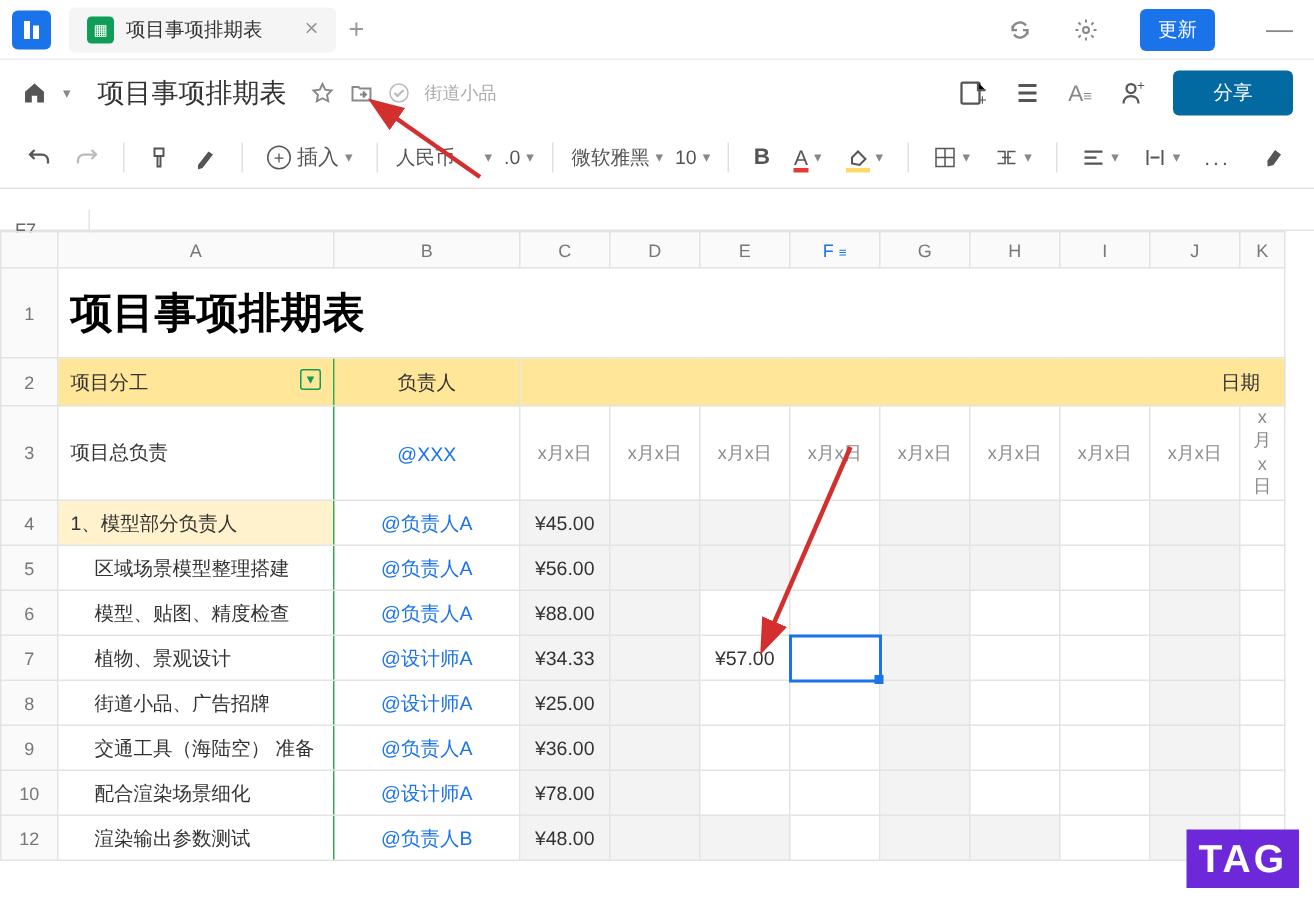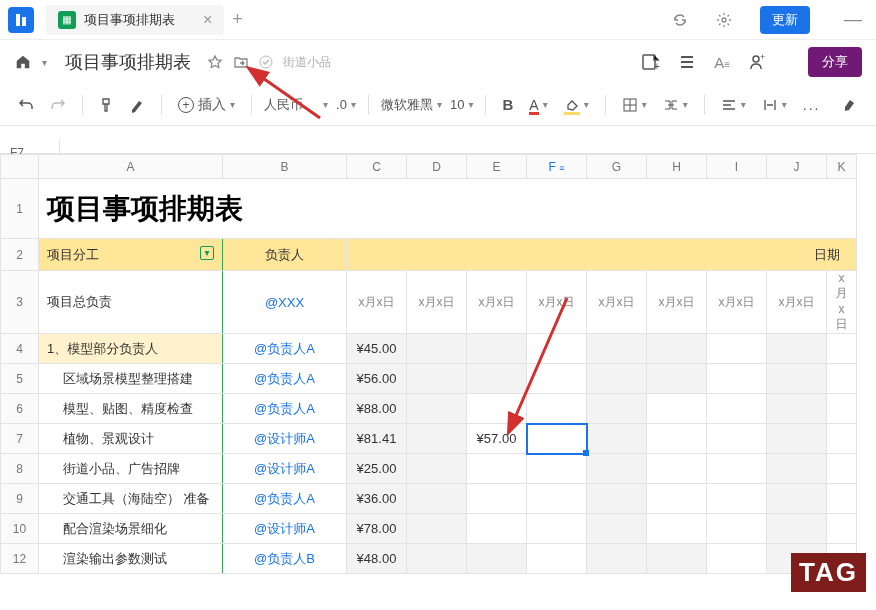--- a/index.html
+++ b/index.html
@@ -18,21 +18,21 @@
 .update-btn { background: #1a73e8; color: #fff; border: none; padding: 5px 12px; border-radius: 4px; font-size: 13px; }
 .min-btn { color: #888; font-size: 18px; padding: 0 6px; }
 
 
 .headerbar { height: 44px; display: flex; align-items: center; padding: 0 14px; gap: 10px; }
 .caret { color: #888; font-size: 10px; }
 .doc-title { font-size: 18px; font-weight: 500; margin-left: 8px; margin-right: 6px; }
 .headerbar .hicon { color: #888; cursor: pointer; font-size: 14px; }
 .autosave { color: #aaa; font-size: 12px; }
 .headerbar-right { margin-left: auto; display: flex; align-items: center; gap: 18px; }
-.share-btn { background: #701a75; color: #fff; border: none; padding: 6px 14px; border-radius: 4px; font-size: 13px; margin-left: 24px; }
+.share-btn { background: #0369a1; color: #fff; border: none; padding: 6px 27px; border-radius: 4px; font-size: 13px; }
 
 
 .toolbar { height: 42px; display: flex; align-items: center; padding: 0 14px; gap: 8px; border-bottom: 1px solid #e3e3e3; }
 .tbtn { color: #555; cursor: pointer; padding: 4px; display: flex; align-items: center; font-size: 14px; }
 .sep { width: 1px; height: 20px; background: #e0e0e0; margin: 0 4px; }
 .insert-btn { display: flex; align-items: center; gap: 4px; }
 .insert-btn .plus { border: 1.5px solid #555; border-radius: 50%; width: 16px; height: 16px; display: flex; align-items: center; justify-content: center; font-size: 12px; line-height:1; }
 .fmt-select { color: #555; display: flex; align-items: center; gap: 4px; cursor: pointer; }
 .color-a { position: relative; }
 .color-a::after { content: ''; position: absolute; bottom: -2px; left: 0; right: 0; height: 3px; background: #e53935; }
@@ -64,21 +64,21 @@
 .active-cell { outline: 2px solid #1a73e8; outline-offset: -1px; position: relative; }
 .active-cell::after { content:''; position:absolute; right:-3px; bottom:-3px; width:6px; height:6px; background:#1a73e8; }
 .col-B-border { border-right: 1px solid #34a853 !important; }
 
 
 .arrow { position: absolute; pointer-events: none; z-index: 50; }
 .arrow svg { overflow: visible; }
 
 
 .watermark { position: absolute; right: 10px; bottom: 18px; z-index: 100; display: flex; align-items: center; gap: 6px; }
-.tag-box { background: #7f1d1d; color: #fff; font-weight: 800; font-size: 26px; padding: 4px 8px; letter-spacing: 2px; font-family: Arial, sans-serif; }
+.tag-box { background: #6d28d9; color: #fff; font-weight: 800; font-size: 26px; padding: 4px 8px; letter-spacing: 2px; font-family: Arial, sans-serif; }
 .wm-text { display:flex; flex-direction:column; line-height:1.1; }
 .wm-cn { color: #e53935; font-weight: 700; font-size: 18px; font-style: italic; }
 .wm-en { color: #1a73e8; font-weight: 700; font-size: 14px; font-style: italic; }
 
 svg { display: block; }
 </style>
 </head>
 <body>
 
 <div class="titlebar">
@@ -370,21 +370,21 @@
       <td></td>
       <td class="grey-cell"></td>
       <td></td>
         </tr>
         <tr>
           <td class="rowhdr">7</td>
     <td class=" col-B-border" style="padding-left:24px;">植物、景观设计</td>
     <td class="center">
             <span class="link">@设计师A</span>
           </td>
-          <td class="center grey-cell">¥81.41</td>
+          <td class="center grey-cell">¥34.33</td>
       <td class="grey-cell"></td>
       <td class="center ">¥57.00</td>
       <td class="active-cell"></td>
       <td class="grey-cell"></td>
       <td class=""></td>
       <td></td>
       <td class="grey-cell"></td>
       <td></td>
         </tr>
         <tr>

